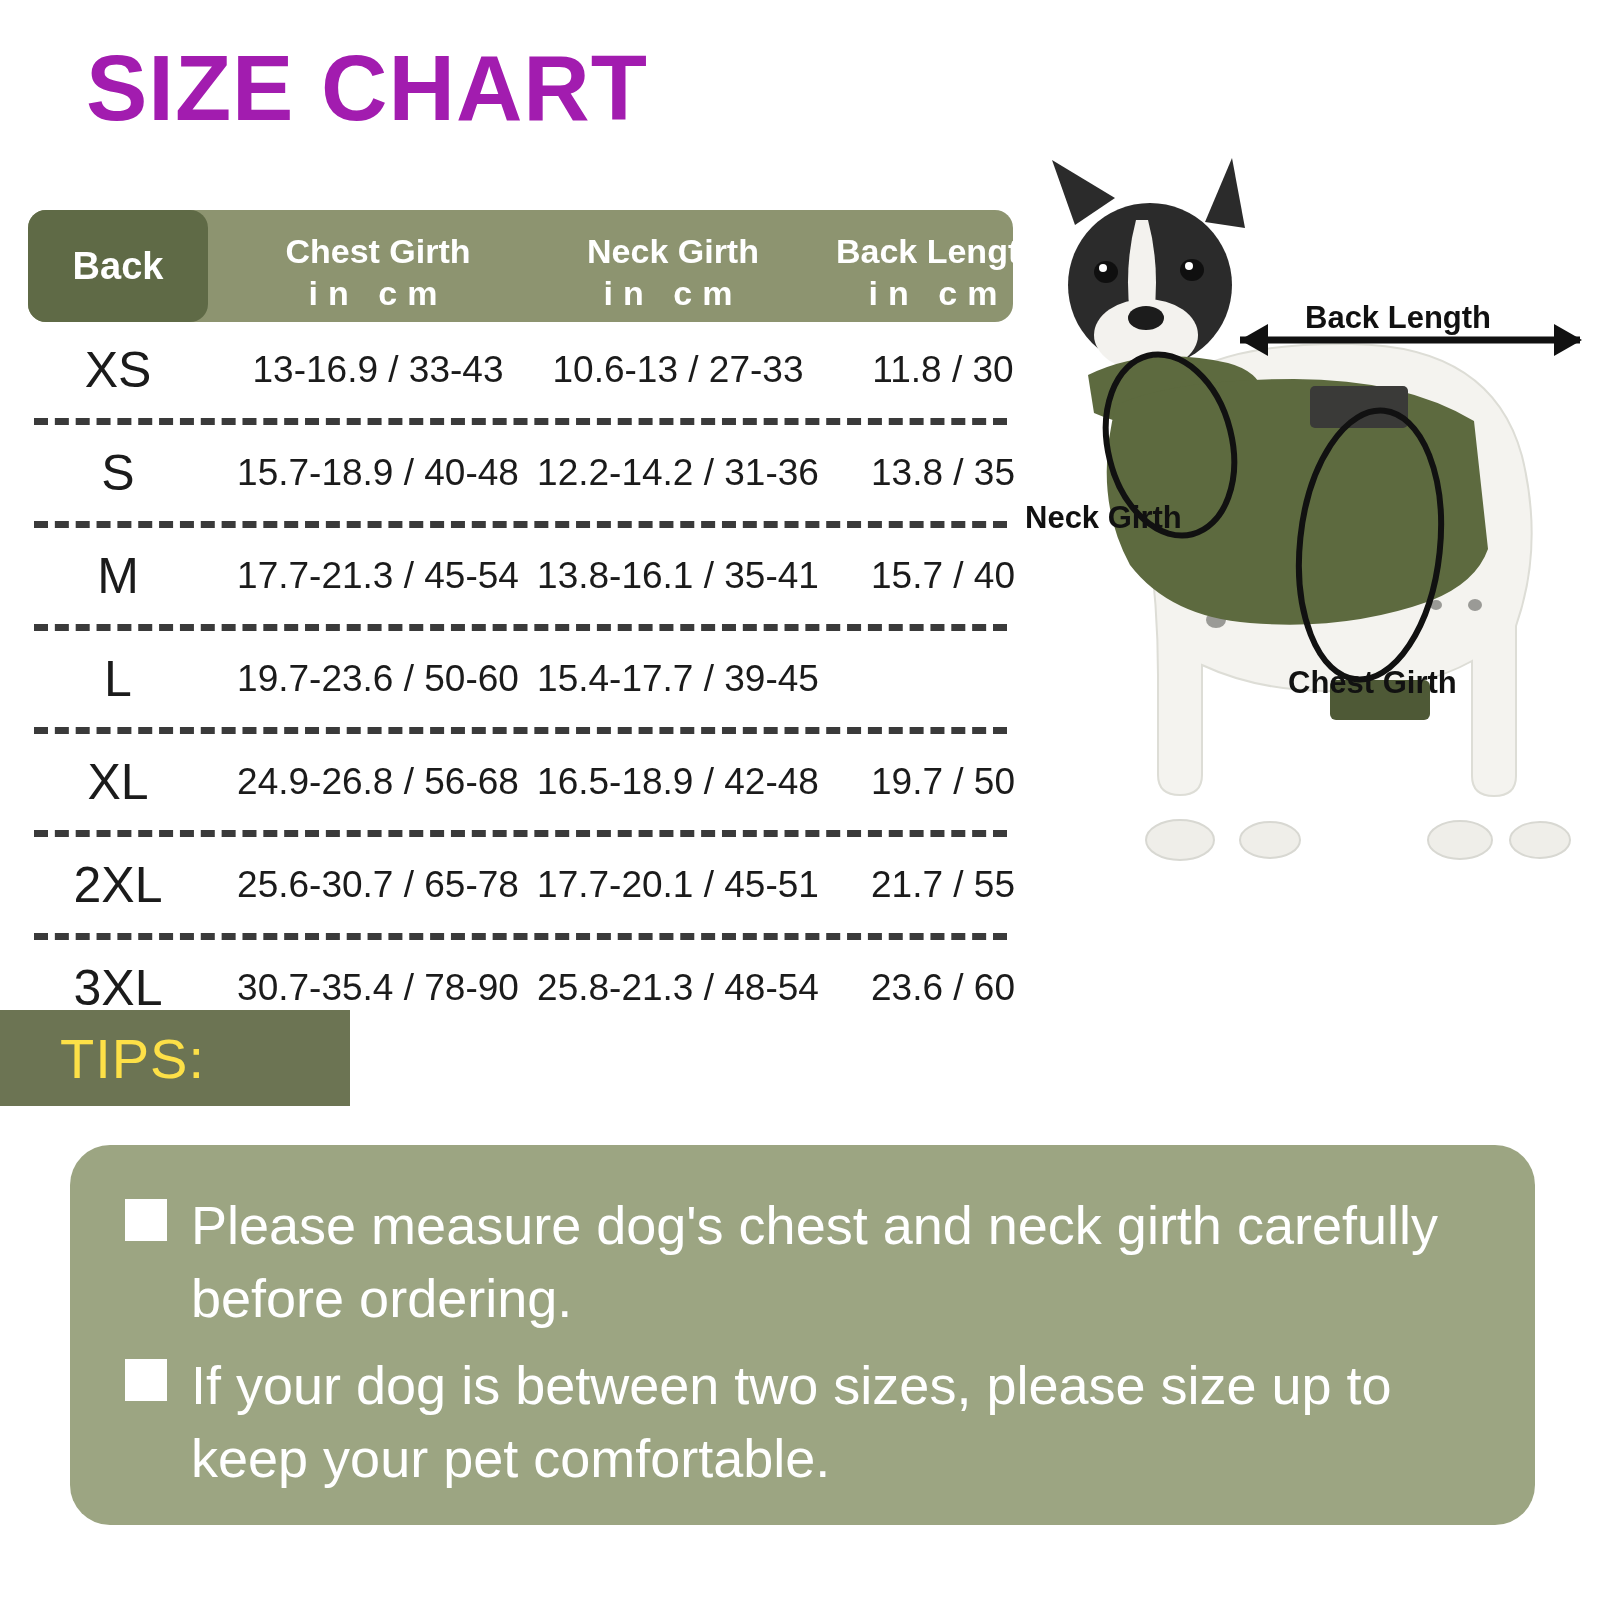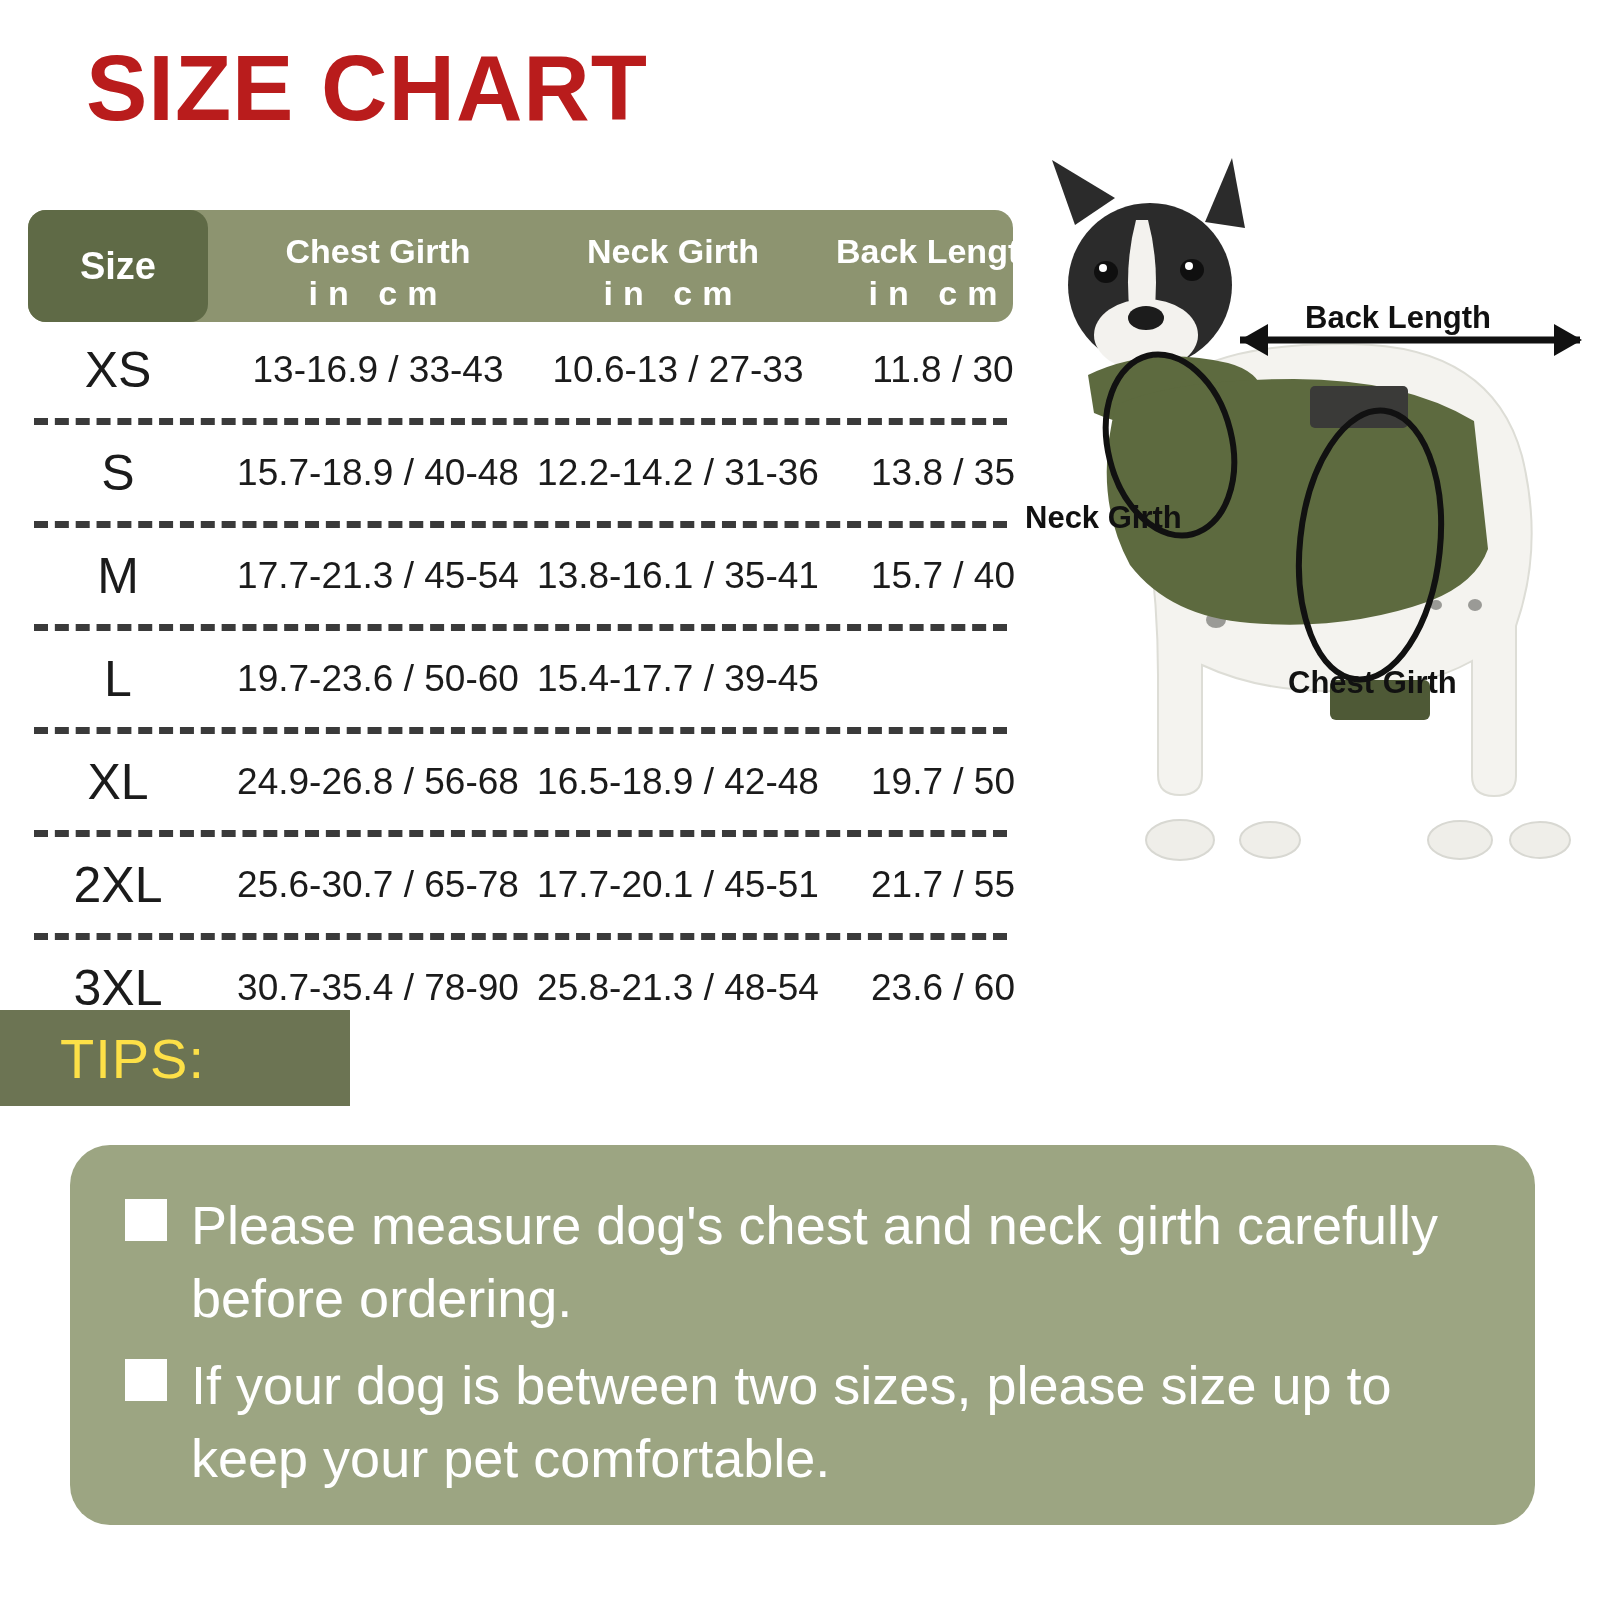--- a/index.html
+++ b/index.html
@@ -11,21 +11,21 @@
   }
   .page { position: relative; width: 1600px; height: 1600px; }
 
   
   .title {
     position: absolute;
     left: 86px; top: 40px;
     font-size: 92px;
     font-weight: bold;
     letter-spacing: 1px;
-    color: #b91c1c;
+    color: #a21caf;
     line-height: 1.05;
   }
 
   
   .table-wrap {
     position: absolute;
     left: 28px; top: 210px;
     width: 985px;
   }
   .thead {
@@ -156,21 +156,21 @@
 </head>
 <body>
 
 <div class="page">
 
   <div class="title">SIZE CHART</div>
 
   <div class="table-wrap">
 
     <div class="thead">
-      <div class="size-pill">Size</div>
+      <div class="size-pill">Back</div>
 
       <div class="col-head" id="ch-chest">
         <div class="ch-title">Chest Girth</div>
         <div class="ch-units">in  cm</div>
       </div>
 
       <div class="col-head" id="ch-neck">
         <div class="ch-title">Neck Girth</div>
         <div class="ch-units">in  cm</div>
       </div>

